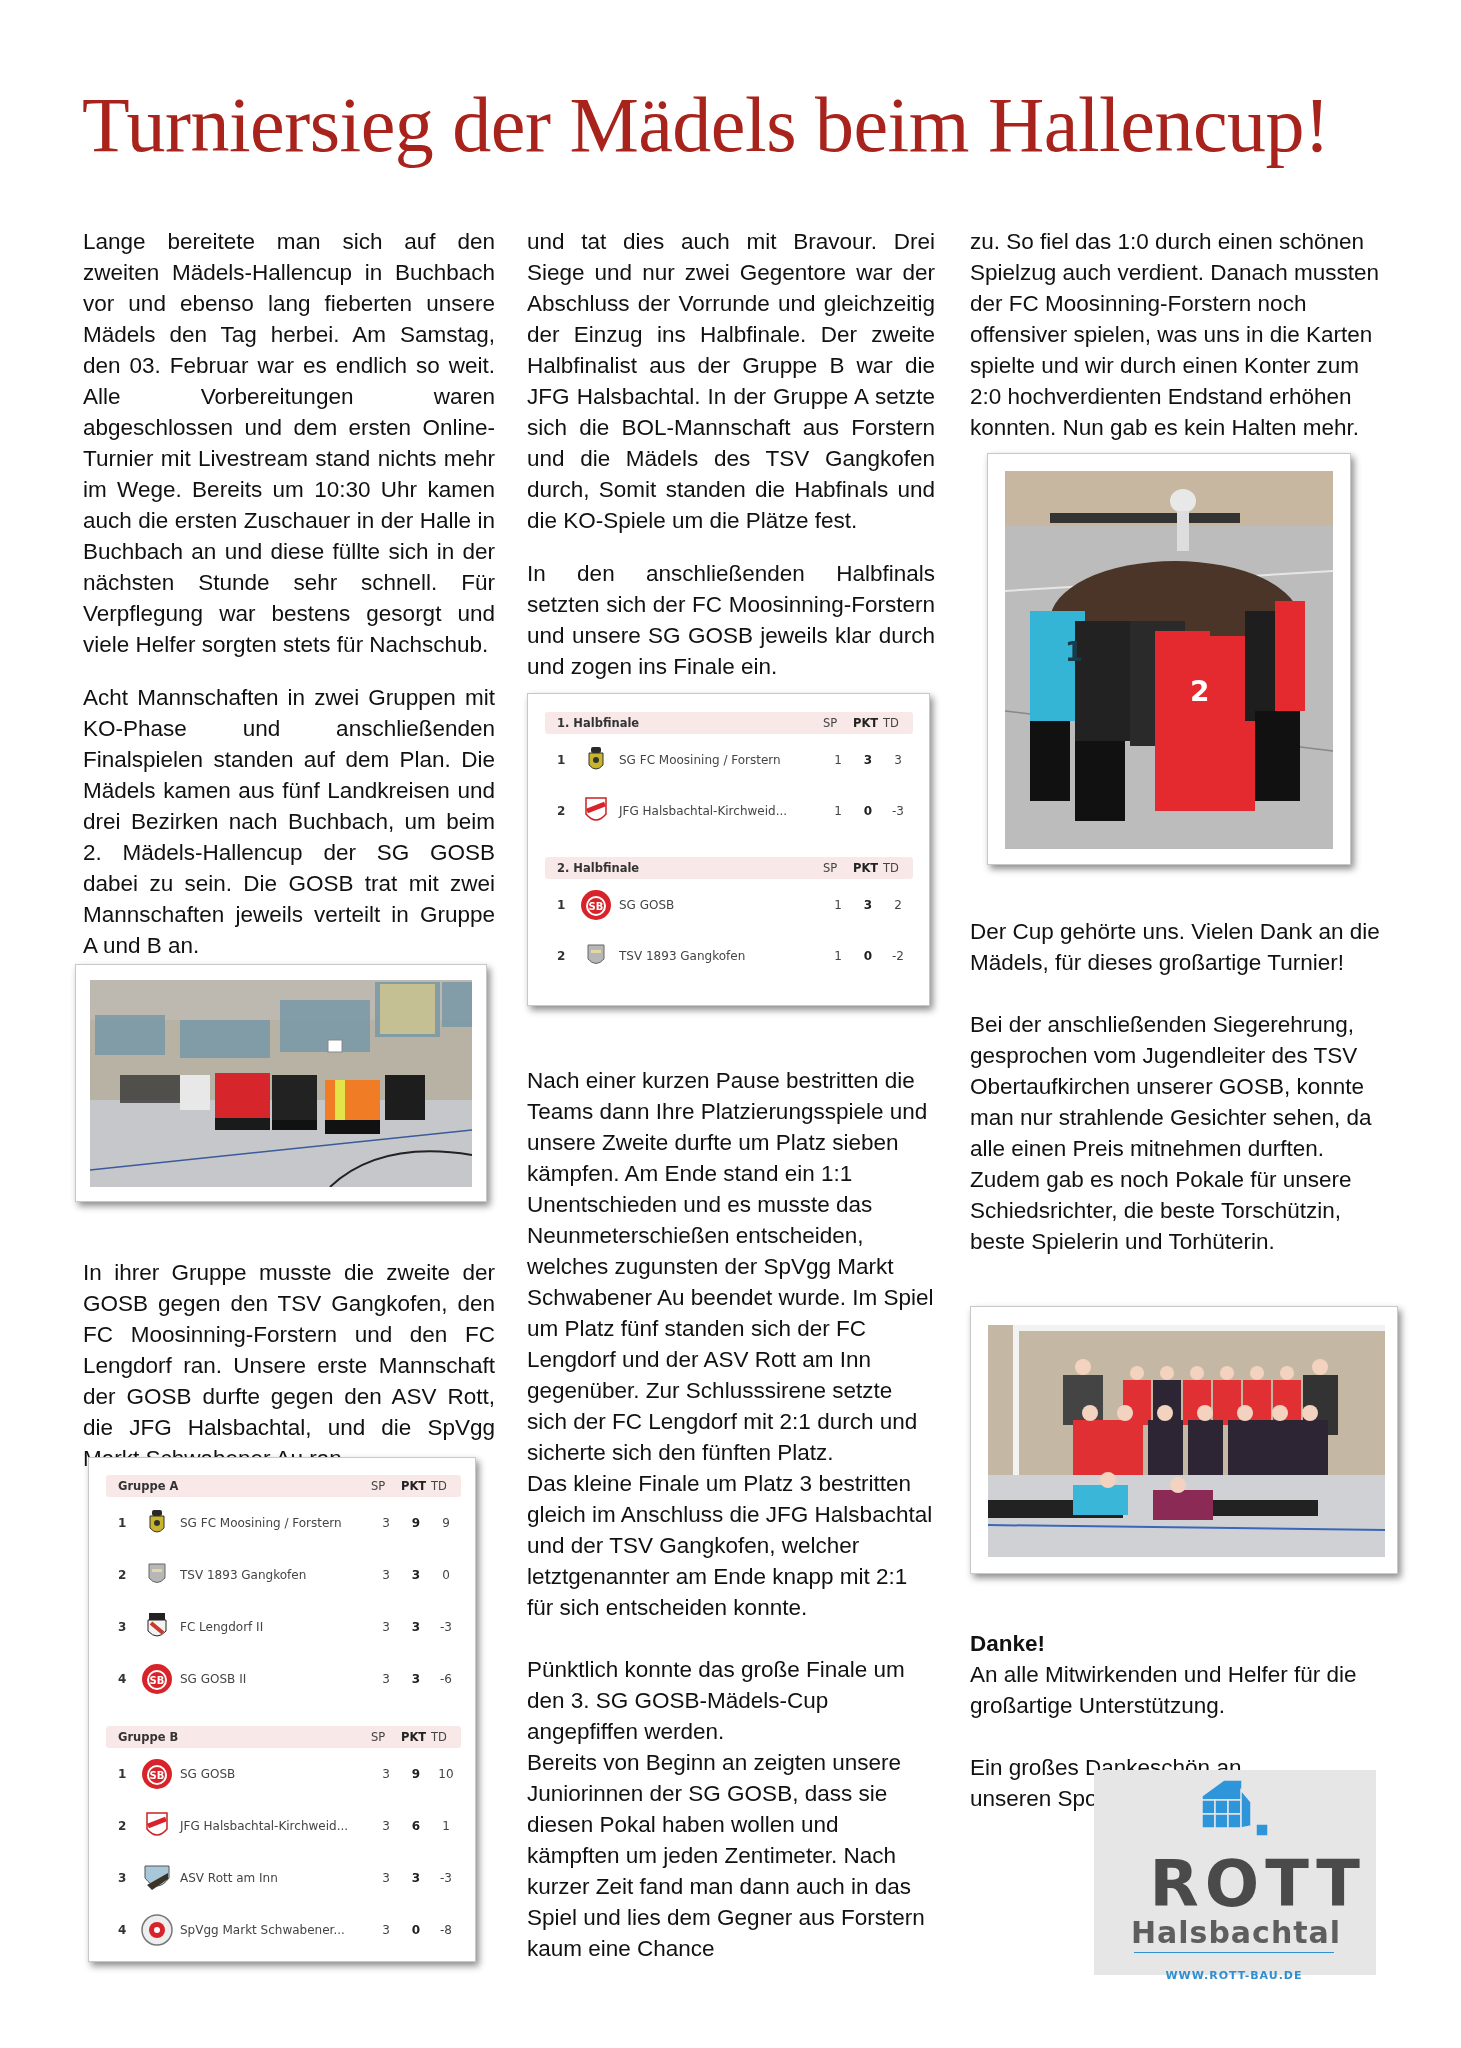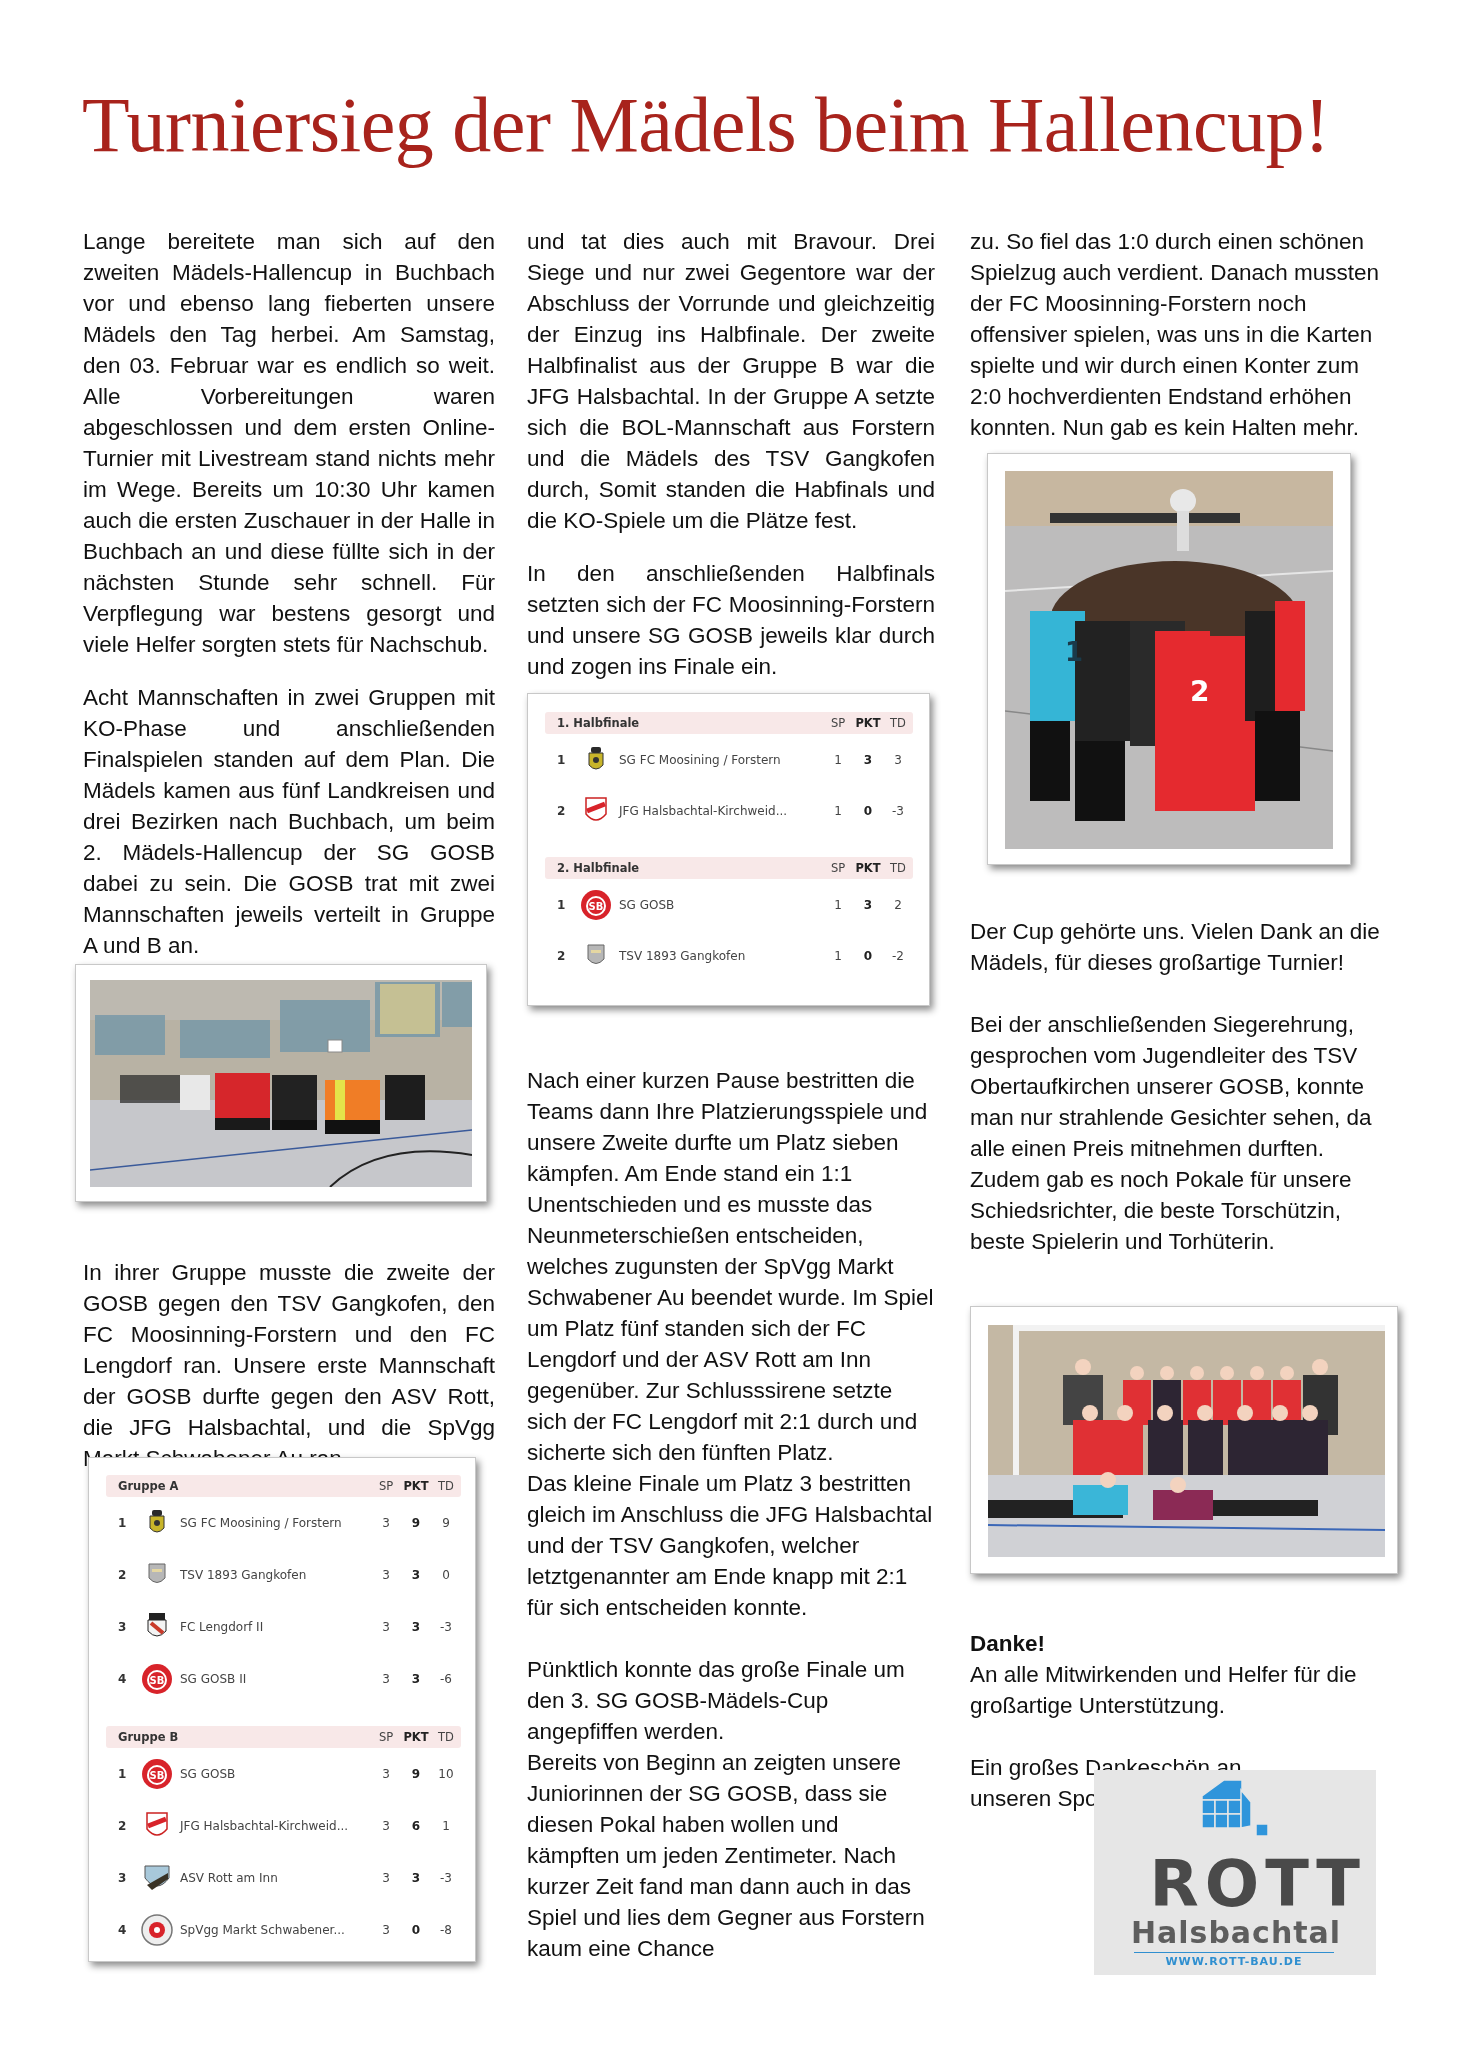--- a/index.html
+++ b/index.html
@@ -9,32 +9,32 @@
   .col p { margin: 0; }
   .justify { text-align: justify; }
   .gap { height: 22px; }
   .gap-big { height: 31px; }
   .bold { font-weight: bold; }
   .framed { position: absolute; background: #fff; border: 1px solid #c8c8c8; box-shadow: 3px 4px 7px rgba(0,0,0,0.45); box-sizing: border-box; }
   .photo { position: absolute; overflow: hidden; }
   .tbl { position: absolute; font-family: "DejaVu Sans", sans-serif; color: #333; }
   .thead { background: #f8e8e8; display: flex; align-items: center; height: 22px; font-size: 11.5px; font-weight: bold; color: #333; border-radius: 3px; }
   .thead .gname { flex: 1; padding-left: 12px; }
-  .thead .hc { width: 30px; text-align: center; font-weight: normal; color: #444; }
+  .thead .hc { width: 30px; text-align: left; font-weight: normal; color: #444; }
   .thead .hc.b { font-weight: bold; color: #222; }
   .trow { display: flex; align-items: center; font-size: 12px; color: #444; }
   .trow .rk { width: 22px; padding-left: 12px; font-weight: bold; color: #333; }
   .trow .logo { width: 34px; display: flex; justify-content: center; align-items: center; }
   .trow .tn { flex: 1; padding-left: 6px; white-space: nowrap; overflow: hidden; }
   .trow .c { width: 30px; text-align: center; }
   .trow .c.b { font-weight: bold; color: #222; }
   .sponsor { position: absolute; left: 1094px; top: 1770px; width: 282px; height: 205px; background: #e6e6e6; }
   .rott-word { position: absolute; left: 12px; top: 82px; width: 260px; text-align: right; font-family: "DejaVu Sans", sans-serif; font-weight: bold; font-size: 64px; letter-spacing: 6px; color: #4a4a4a; line-height: 1; }
   .rott-sub { position: absolute; left: 12px; top: 148px; width: 260px; text-align: center; font-family: "DejaVu Sans", sans-serif; font-weight: bold; font-size: 30px; color: #5e5e5e; line-height: 1; letter-spacing: 1px; }
-  .rott-url { position: absolute; left: 40px; top: 182px; width: 200px; text-align: center; font-family: "DejaVu Sans", sans-serif; font-weight: bold; font-size: 11px; color: #2f8fd0; border-top: 1.5px solid #2f8fd0; padding-top: 2px; letter-spacing: 1px; }
+  .rott-url { position: absolute; left: 40px; top: 182px; width: 200px; text-align: center; font-family: "DejaVu Sans", sans-serif; font-weight: bold; font-size: 11px; color: #2f8fd0; border-top: 1.5px solid #2f8fd0; padding-top: 16px; letter-spacing: 1px; }
 </style>
 </head>
 <body>
 
 <div class="title">Turniersieg der Mädels beim Hallencup!</div>
 
 <div class="col justify" style="left:83px; top:198px; width:412px;">
   <p>Lange bereitete man sich auf den zweiten Mädels-Hallencup in Buch­bach vor und ebenso lang fieberten unsere Mädels den Tag herbei. Am Samstag, den 03. Februar war es endlich so weit. Alle Vorbereitungen waren abgeschlossen und dem ers­ten Online-Turnier mit Livestream stand nichts mehr im Wege. Bereits um 10:30 Uhr kamen auch die ersten Zuschauer in der Halle in Buchbach an und diese füllte sich in der nächs­ten Stunde sehr schnell. Für Verpfle­gung war bestens gesorgt und viele Helfer sorgten stets für Nachschub.</p>
   <div class="gap"></div>
   <p>Acht Mannschaften in zwei Gruppen mit KO-Phase und anschließenden Finalspielen standen auf dem Plan. Die Mädels kamen aus fünf Landkrei­sen und drei Bezirken nach Buch­bach, um beim 2. Mädels-Hallencup der SG GOSB dabei zu sein. Die GOSB trat mit zwei Mannschaften je­weils verteilt in Gruppe A und B an.</p>

